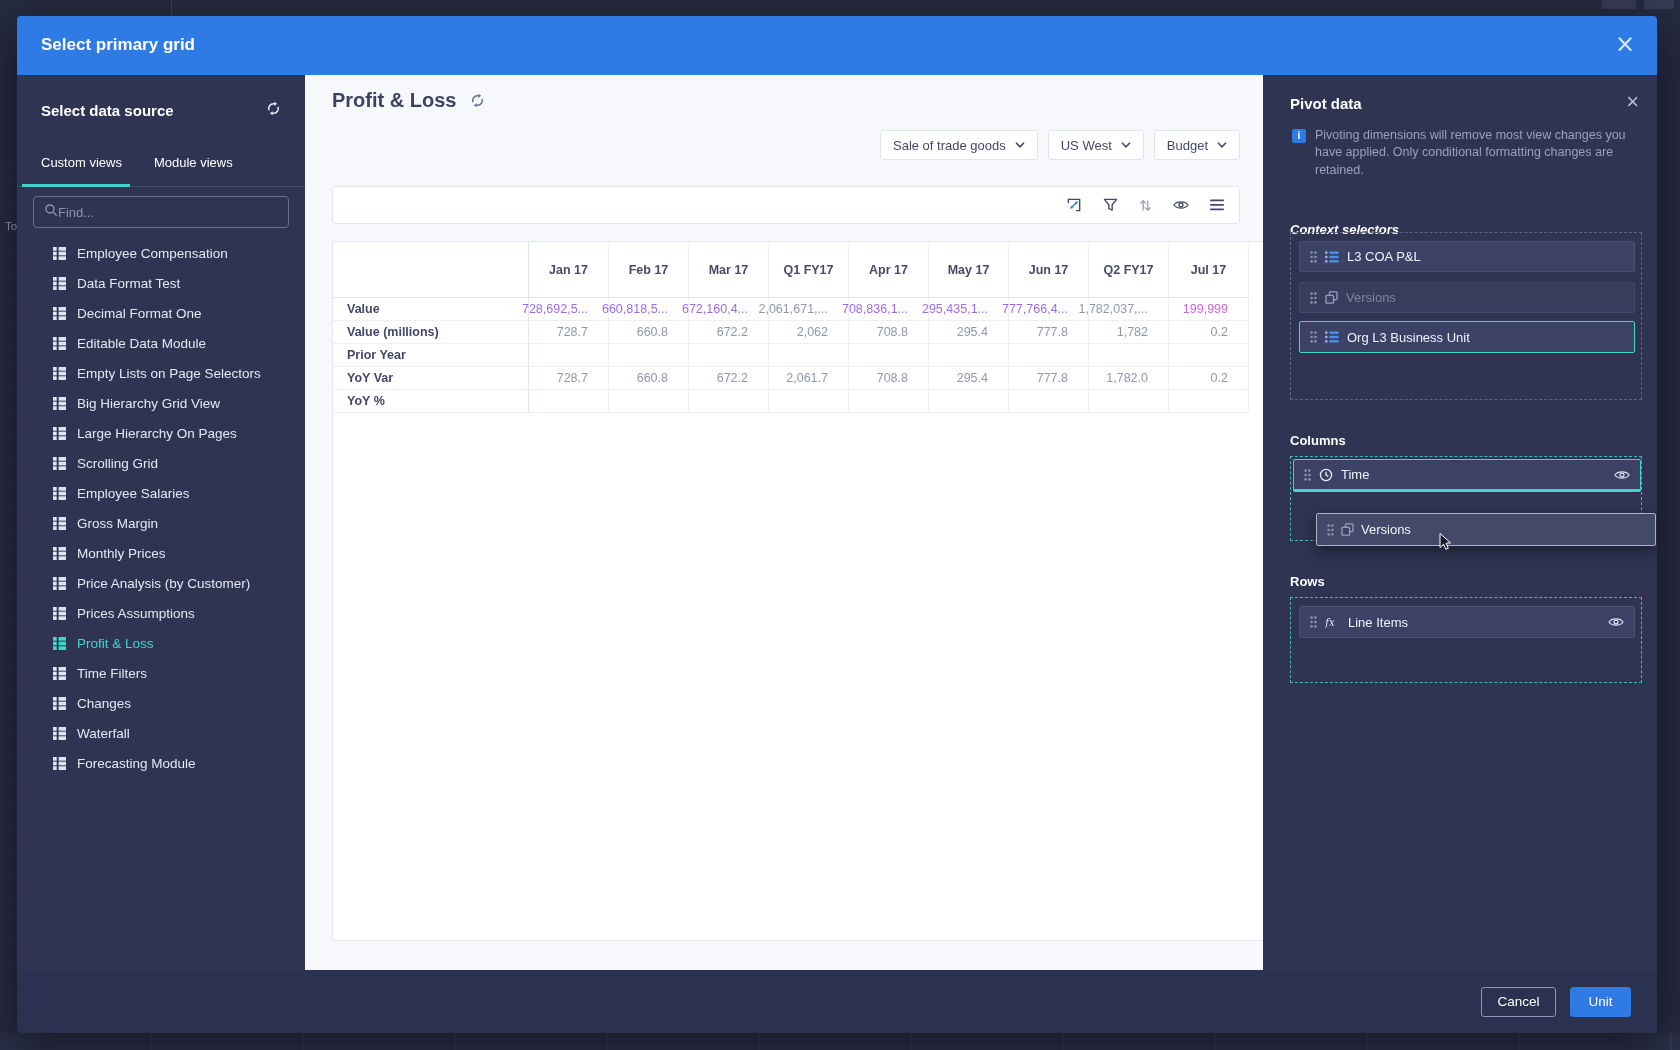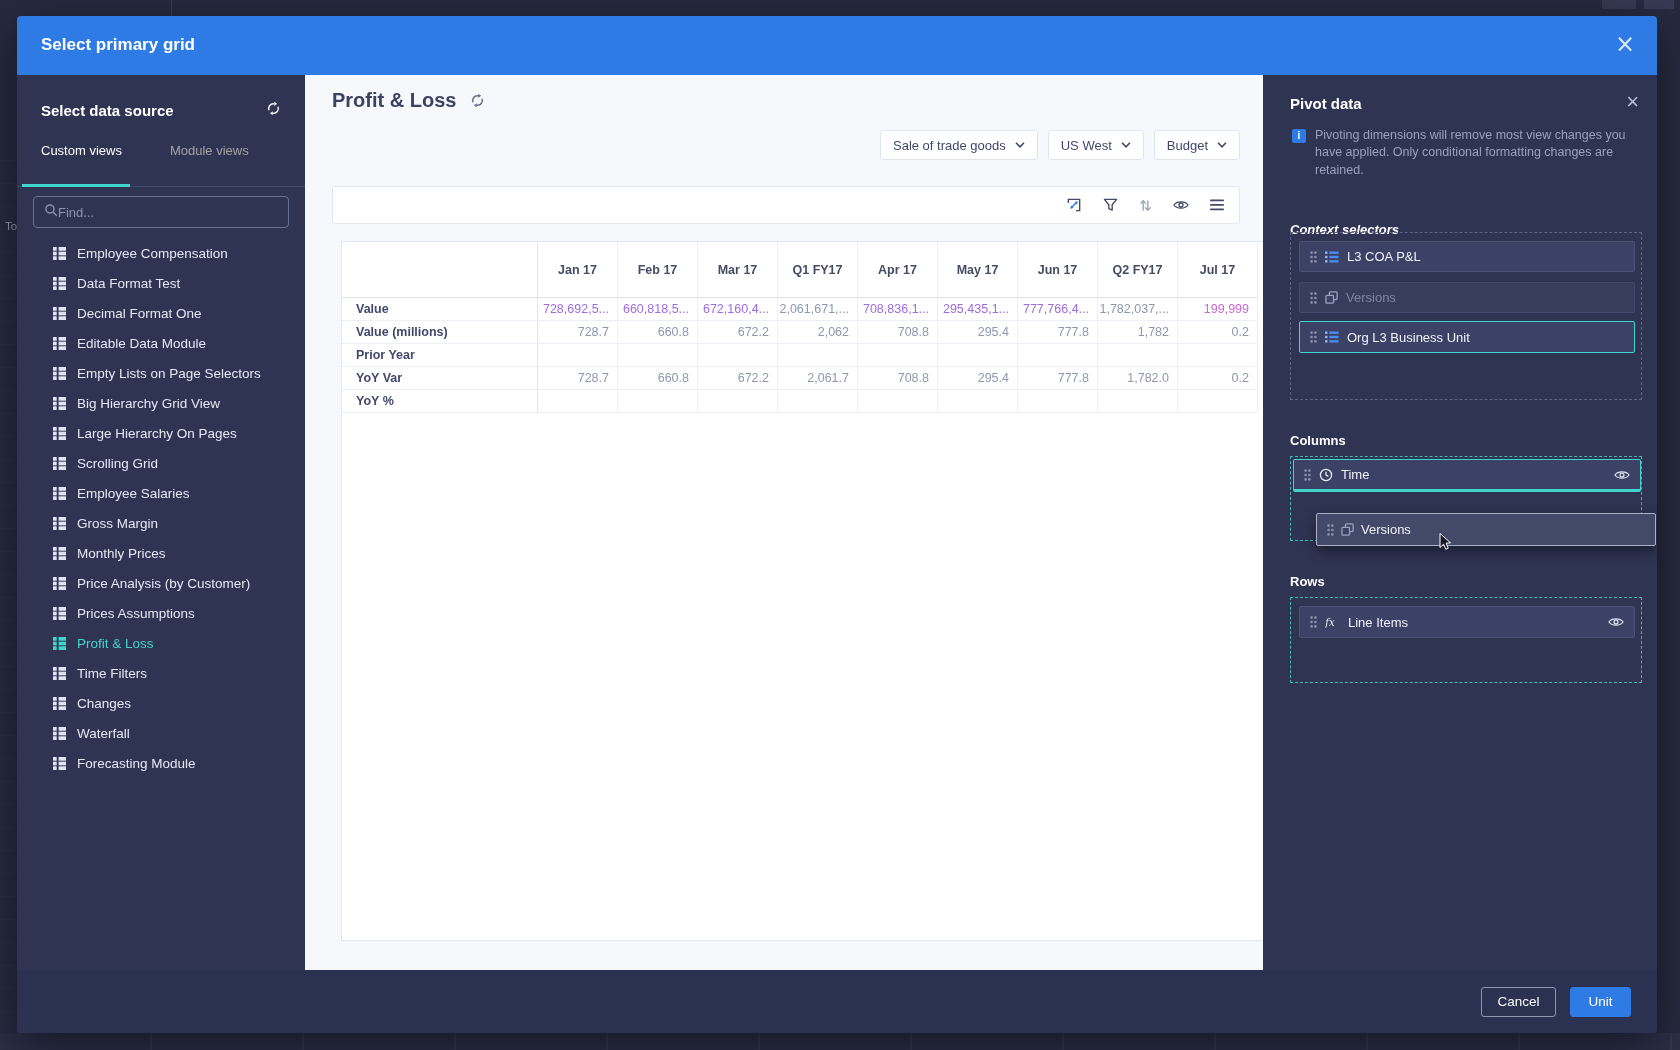--- a/index.html
+++ b/index.html
@@ -21,22 +21,22 @@
     border-radius:4px; overflow:hidden; box-shadow:0 12px 48px rgba(0,0,0,.55); background:#2f3452; }
   #modal-header { position:absolute; left:0; top:0; width:100%; height:59px; background:#2e7be5; }
   #modal-title { position:absolute; left:24px; top:19px; color:#fff; font-size:17px; font-weight:bold; }
   #modal-close { position:absolute; right:22px; top:14px; color:#dce7fa; font-size:24px; line-height:28px;
     cursor:pointer; font-family:"DejaVu Sans",sans-serif; }
 
   
   #sidebar { position:absolute; left:0; top:59px; width:288px; height:895px; background:#2f3452; }
   #sidebar-title { position:absolute; left:24px; top:27px; color:#fff; font-size:15px; font-weight:bold; }
   #sidebar-refresh { position:absolute; right:24px; top:26px; color:#e9ecf5; cursor:pointer; }
-  #tabs { position:absolute; left:24px; top:68px; display:flex; gap:48px; font-size:13px; }
-  .tab { padding-bottom:8px; cursor:pointer; color:#a3a3a3; }
+  #tabs { position:absolute; left:24px; top:80px; display:flex; gap:32px; font-size:13px; }
+  .tab { padding-bottom:8px; cursor:pointer; color:#ffffff; }
   .tab.active { color:#ffffff; }
   #tab-divider { position:absolute; left:0; top:111px; width:288px; height:1px; background:#454b6e; }
   #tab-underline { position:absolute; left:5px; top:109px; width:108px; height:3px; background:#41d6cd; }
   #search-box { position:absolute; left:16px; top:121px; width:256px; height:32px;
     border:1px solid #667094; border-radius:4px; display:flex; align-items:center; padding:0 10px; }
   #search-box svg { color:#8a93b0; flex:none; }
   #search-input { background:transparent; border:none; outline:none; color:#cfd4e8; font-size:13px; width:100%; }
   #search-input::placeholder { color:#8a93b0; }
   #sidebar-list { position:absolute; left:0; top:163px; width:288px; }
   .ds-item { display:flex; align-items:center; gap:11px; height:30px; padding-left:36px;
@@ -52,30 +52,30 @@
   #main-refresh { color:#6a7190; cursor:pointer; display:flex; }
   #selector-row { position:absolute; right:23px; top:55px; display:flex; gap:10px; }
   .selector { height:30px; background:#fff; border:1px solid #dfe3ee; border-radius:3px;
     display:flex; align-items:center; gap:9px; padding:0 12px; font-size:13px; color:#43486b; cursor:pointer; }
   .selector svg { color:#43486b; }
   #toolbar-card { position:absolute; left:27px; top:111px; width:908px; height:38px; background:#fff;
     border:1px solid #e2e6f0; border-radius:3px; display:flex; align-items:center;
     justify-content:flex-end; gap:21px; padding-right:15px; }
   .tool { display:flex; align-items:center; cursor:pointer; }
   #table-card { position:absolute; left:27px; top:166px; width:1052px; height:700px; background:#fff;
-    border:1px solid #e2e6f0; overflow:hidden;margin-left:9px; }
+    border:1px solid #e2e6f0; overflow:hidden; }
   #table-grid { display:grid; grid-template-columns:196px repeat(9,80px); width:916px; }
   .th { height:56px; display:flex; align-items:center; justify-content:center;
     font-size:12.5px; font-weight:bold; color:#474b63;
     border-right:1px solid #edeff6; border-bottom:1px solid #dfe3ee; }
   .th.label-col { border-right:1px solid #e0e4ee; }
   .td { height:23px; display:flex; align-items:center; font-size:12.5px; color:#9097ad;
     border-right:1px solid #edeff6; border-bottom:1px solid #edeff6; }
   .td.rowlabel { font-weight:bold; color:#43486b; padding-left:14px; border-right:1px solid #e0e4ee; }
-  .td.num { justify-content:flex-end; padding-right:8px; }
+  .td.num { justify-content:flex-end; padding-right:20px; }
   .c-purple { color:#9d6ce0; } .c-pink { color:#cb67d9; } .c-gray { color:#9097ad; }
 
   
   #pivot { position:absolute; left:1246px; top:59px; width:394px; height:895px; background:#2f3452; color:#fff; }
   #pivot-title { position:absolute; left:27px; top:20px; font-size:15px; font-weight:bold; }
   #pivot-close { position:absolute; right:18px; top:14px; color:#b8bfd6; font-size:22px; cursor:pointer; }
   #pivot-info { position:absolute; left:29px; top:52px; display:flex; gap:9px; }
   #info-icon { flex:none; width:14px; height:14px; background:#2e7be5; border-radius:2px; color:#fff;
     font-size:10px; font-weight:bold; text-align:center; line-height:14px; margin-top:2px; }
   #pivot-info-text { width:334px; font-size:12.5px; line-height:1.38; color:#9aa1bb; }

